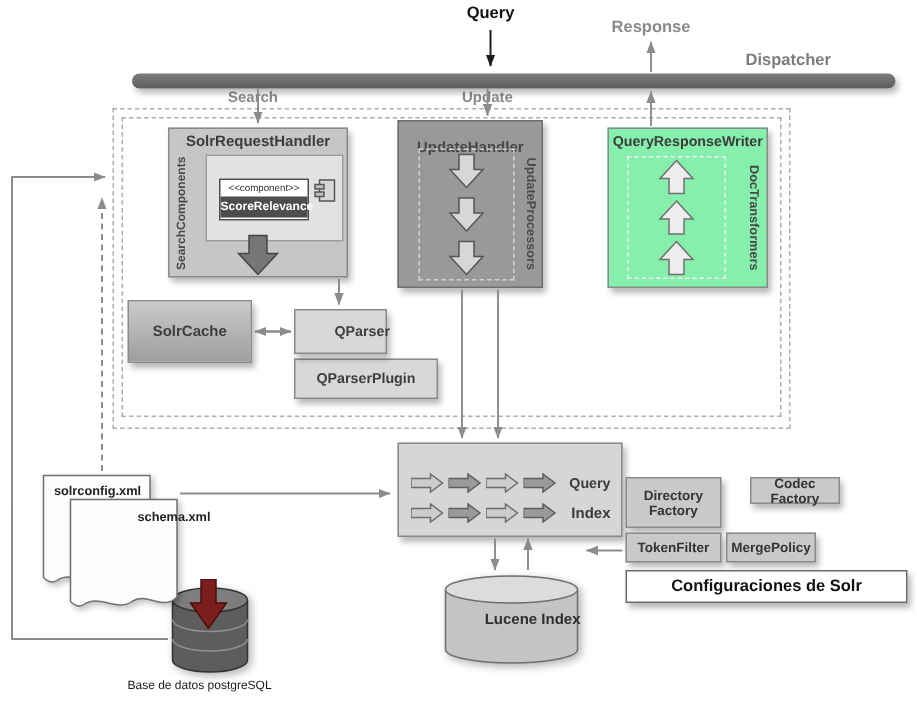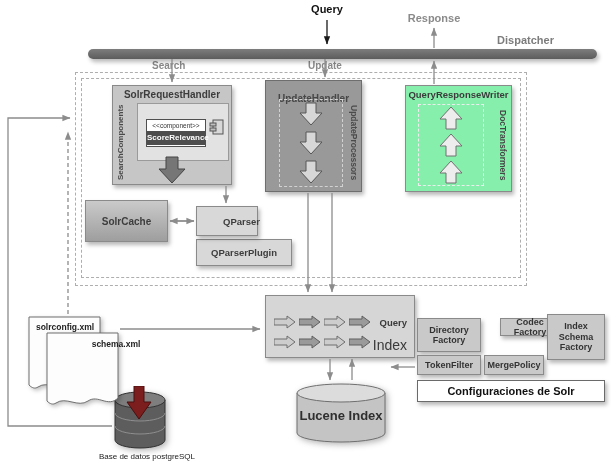--- a/index.html
+++ b/index.html
@@ -123,31 +123,28 @@
           <polygon points="0,4 13,4 13,1 21,7 13,13 13,10 0,10" fill="#9a9a9a" stroke="#5e5e5e"></polygon>
         </svg>
       <svg width="22" height="14">
           <polygon points="0,4 13,4 13,1 21,7 13,13 13,10 0,10" fill="#cdcdcd" stroke="#6e6e6e"></polygon>
         </svg>
       <svg width="22" height="14">
           <polygon points="0,4 13,4 13,1 21,7 13,13 13,10 0,10" fill="#9a9a9a" stroke="#5e5e5e"></polygon>
         </svg>
     </div>
     <div class="abs" style="right:7px;top:21px;font-size:9.5px;font-weight:bold;color:#3a3a3a;">Query</div>
-    <div class="abs" style="right:7px;top:41px;font-size:14px;font-weight:normal;color:#3a3a3a;padding-left:44px;">Index</div>
+    <div class="abs" style="right:7px;top:41px;font-size:10px;font-weight:bold;color:#3a3a3a;padding-left:44px;">Index</div>
   </div>
 
   <div class="box shadow cfg" style="left:417px;top:318px;width:64px;height:34px;z-index:2;">
     <span>Directory Factory</span>
     </div>
   <div class="box shadow cfg" style="left:488px;top:318px;width:60px;height:18px;z-index:2;margin-left:12px;">
     <span>Codec Factory</span>
-    </div>
-  <div class="box shadow cfg" style="left:547px;top:314px;width:58px;height:46px;z-index:2;">
-    <span>Index Schema Factory</span>
     </div>
   <div class="box shadow cfg" style="left:417px;top:355px;width:64px;height:20px;z-index:2;">
     <span>TokenFilter</span>
     </div>
   <div class="box shadow cfg" style="left:484px;top:355px;width:60px;height:20px;z-index:2;">
     <span>MergePolicy</span>
     </div>
   <div class="box shadow center-flex" style="left:417px;top:380px;width:188px;height:22px;background:#fff;border-color:#6a6a6a;z-index:2;">
     <span style="font-size:11px;font-weight:bold;color:#111;">Configuraciones de Solr</span>
   </div>
@@ -158,32 +155,32 @@
   <div class="abs" style="left:30px;top:322px;width:70px;text-align:center;font-size:8.5px;font-weight:bold;color:#222;z-index:2;">solrconfig.xml</div>
   <svg class="abs" style="left:46px;top:332px;z-index:3;filter:drop-shadow(2px 2px 2px rgba(0,0,0,.25));" width="74" height="80">
     <path d="M1,1 H72 V66 C62,76 52,62 42,69 C32,76 20,64 10,71 C7,73 4,72 1,69 Z" fill="#fdfdfd" stroke="#6f6f6f"></path>
   </svg>
   <div class="abs" style="left:48px;top:339px;width:94px;text-align:center;font-size:8.5px;font-weight:bold;color:#222;z-index:3;margin-left:21px;">schema.xml</div>
 
   <svg class="abs" style="left:295px;top:381px;z-index:2;filter:drop-shadow(2px 2px 3px rgba(0,0,0,.3));" width="92" height="64">
     <path d="M2,12 V52 A44,9 0 0 0 90,52 V12" fill="#c4c4c4" stroke="#6f6f6f"></path>
     <ellipse cx="46" cy="12" rx="44" ry="9" fill="#dcdcdc" stroke="#6f6f6f"></ellipse>
   </svg>
-  <div class="abs" style="left:295px;top:408px;width:92px;text-align:center;font-size:13px;font-weight:bold;color:#2f2f2f;z-index:3;">Lucene Index</div>
+  <div class="abs" style="left:295px;top:408px;width:92px;text-align:right;font-size:10px;font-weight:bold;color:#2f2f2f;z-index:3;">Lucene Index</div>
 
   <svg class="abs" style="left:113px;top:391px;z-index:2;filter:drop-shadow(2px 2px 3px rgba(0,0,0,.3));" width="54" height="60">
     <path d="M2,9 V49 A25,8 0 0 0 52,49 V9" fill="#5d5d5d" stroke="#333"></path>
     <path d="M2,22 A25,8 0 0 0 52,22" fill="none" stroke="#8f8f8f"></path>
     <path d="M2,35 A25,8 0 0 0 52,35" fill="none" stroke="#8f8f8f"></path>
     <ellipse cx="27" cy="9" rx="25" ry="8" fill="#7e7e7e" stroke="#333"></ellipse>
   </svg>
   <svg class="abs" style="left:126px;top:386px;z-index:4;" width="26" height="34">
     <polygon points="8,0 18,0 18,16 25,16 13,33 1,16 8,16" fill="#7c1e1e" stroke="#4a0e0e"></polygon>
   </svg>
-  <div class="abs" style="left:85px;top:452px;width:110px;text-align:right;font-size:8px;color:#1a1a1a;">Base de datos postgreSQL</div>
+  <div class="abs" style="left:85px;top:452px;width:110px;text-align:left;font-size:8px;color:#1a1a1a;">Base de datos postgreSQL</div>
 
   <svg class="overlay" width="611" height="473" viewBox="0 0 611 473">
     <defs>
       <marker id="mg" viewBox="0 0 10 10" refX="8.5" refY="5" markerWidth="9" markerHeight="9" orient="auto" markerUnits="userSpaceOnUse">
         <path d="M0,1.5 L9,5 L0,8.5 Z" fill="#8c8c8c"></path>
       </marker>
       <marker id="mb" viewBox="0 0 10 10" refX="8.5" refY="5" markerWidth="9" markerHeight="9" orient="auto" markerUnits="userSpaceOnUse">
         <path d="M0,1.5 L9,5 L0,8.5 Z" fill="#1a1a1a"></path>
       </marker>
     </defs>

